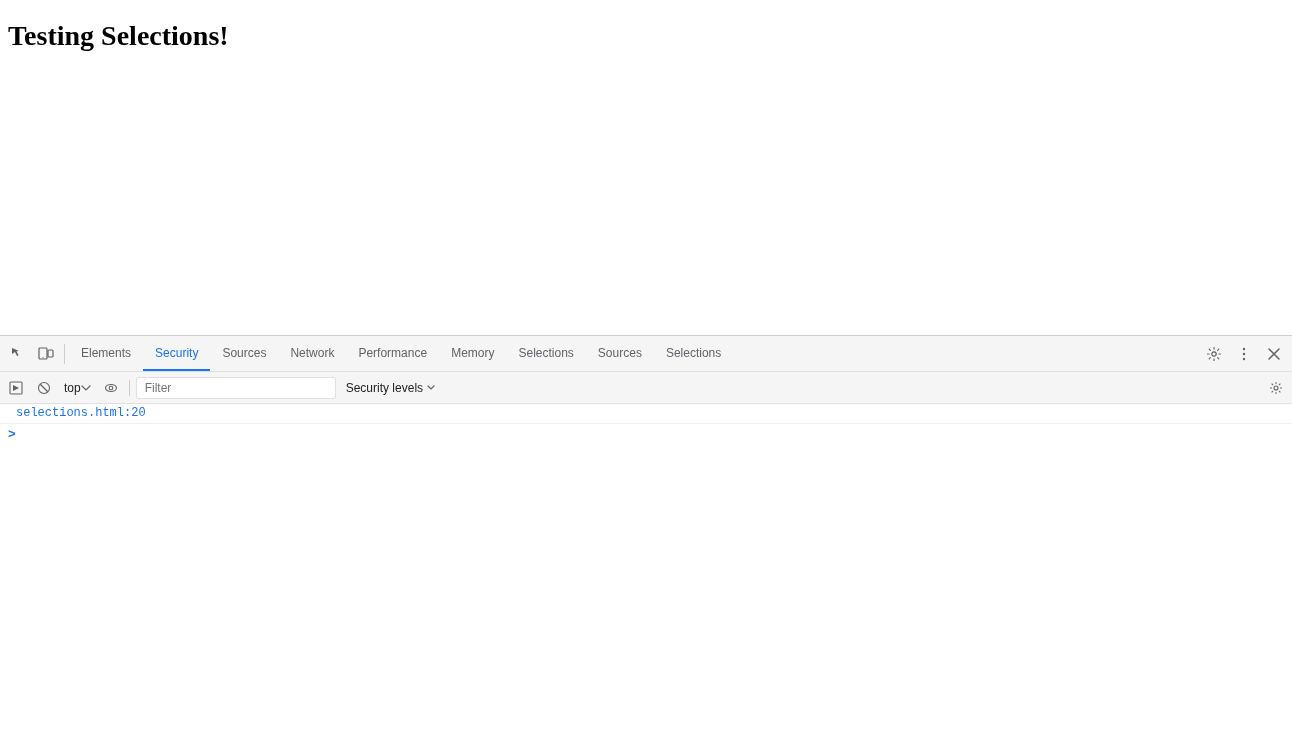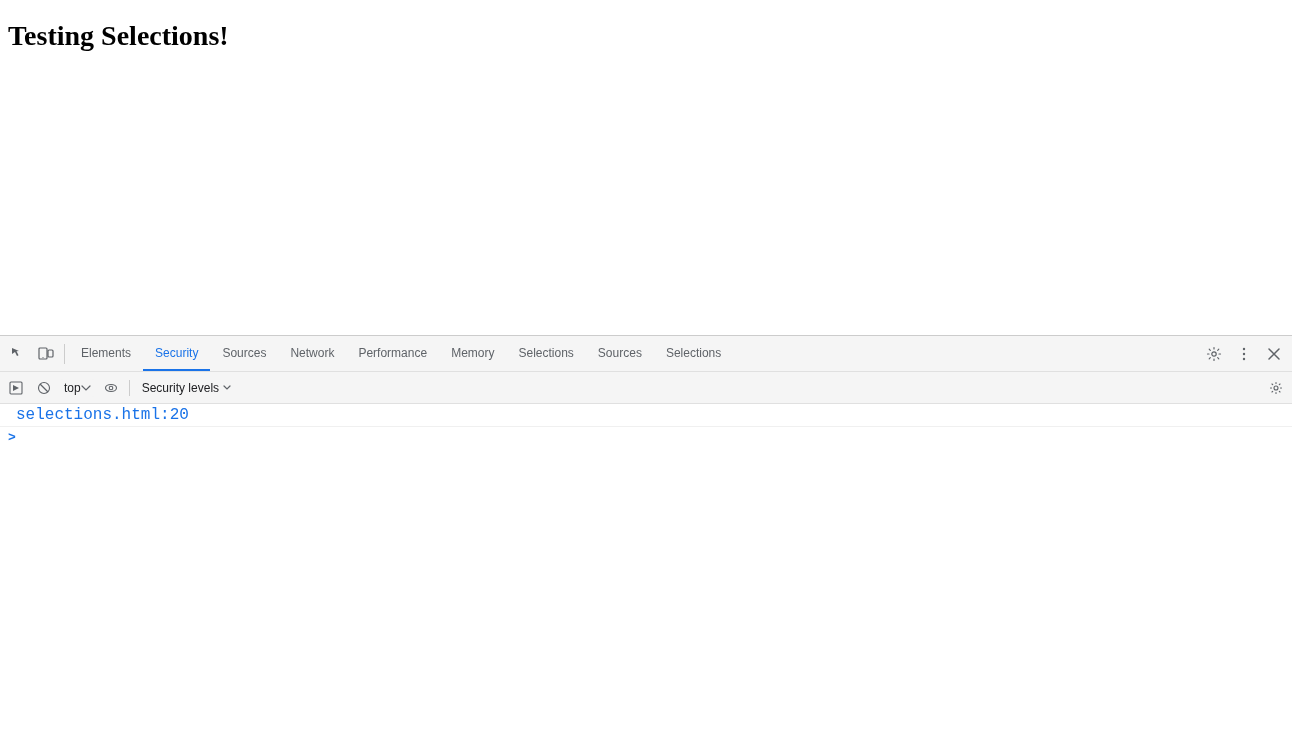--- a/index.html
+++ b/index.html
@@ -216,21 +216,21 @@
     .console-log-text {
       flex: 1;
       color: #000000;
       font-size: 12.5px;
       line-height: 18px;
       font-family: 'Consolas', 'Courier New', monospace;
     }
 
     .console-log-source {
       color: #1a73e8;
-      font-size: 16px;
+      font-size: 12px;
       cursor: pointer;
       text-decoration: none;
       margin-left: 8px;
       flex-shrink: 0;
     }
 
     .console-prompt-row {
       display: flex;
       align-items: center;
       padding: 2px 8px;
@@ -343,20 +343,23 @@
 
     <button class="devtools-small-icon-btn" title="Create live expression">
       <svg class="icon-svg-sm" viewBox="0 0 14 14" fill="none" xmlns="http://www.w3.org/2000/svg">
         <ellipse cx="7" cy="7" rx="5.5" ry="3.5" stroke="#5f6368" stroke-width="1.1" fill="none"></ellipse>
         <circle cx="7" cy="7" r="1.8" stroke="#5f6368" stroke-width="1.1" fill="none"></circle>
       </svg>
     </button>
 
     <div class="filter-separator"></div>
 
+    <div class="filter-container">
+      <input class="filter-input" type="text" placeholder="Filter" style="">
+    </div>
 
     <button class="default-levels-btn">
       <span>Security levels</span>
       <svg width="8" height="5" viewBox="0 0 8 5" fill="none" xmlns="http://www.w3.org/2000/svg">
         <path d="M1 1L4 4L7 1" stroke="#5f6368" stroke-width="1.2" stroke-linecap="round"></path>
       </svg>
     </button>
 
     <div class="secondary-toolbar-right">
       <button class="devtools-small-icon-btn" title="Console settings">

